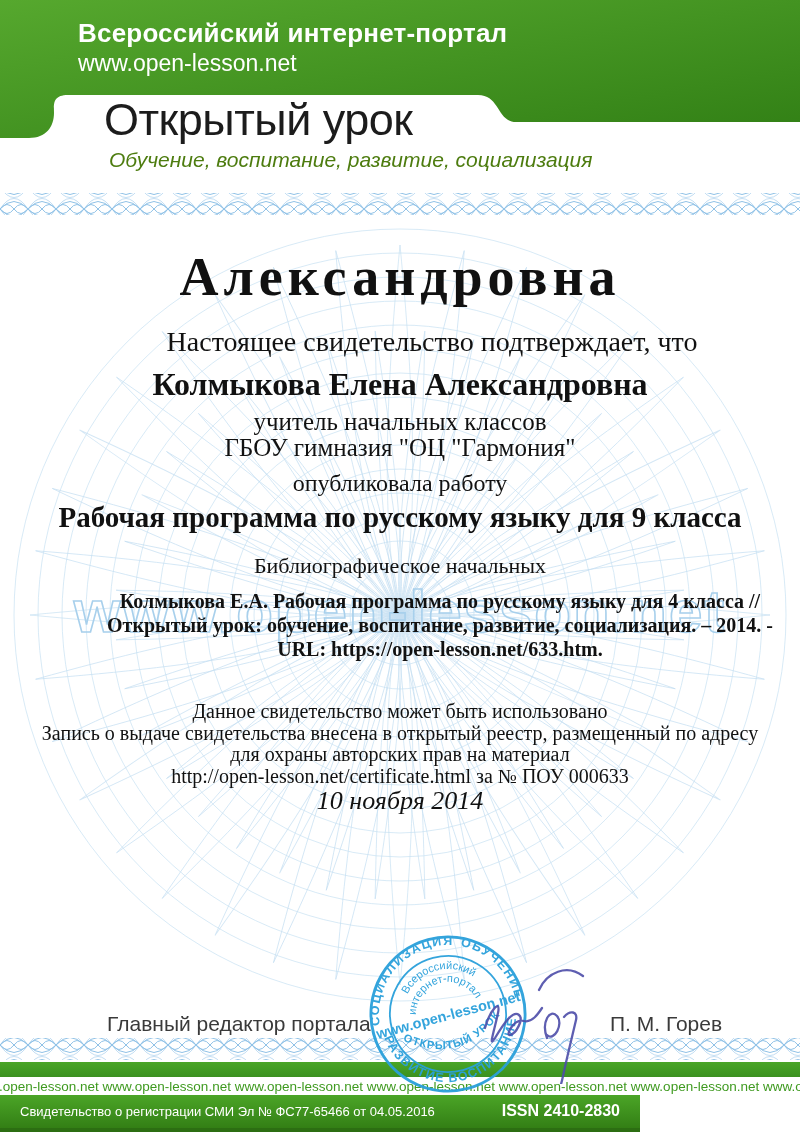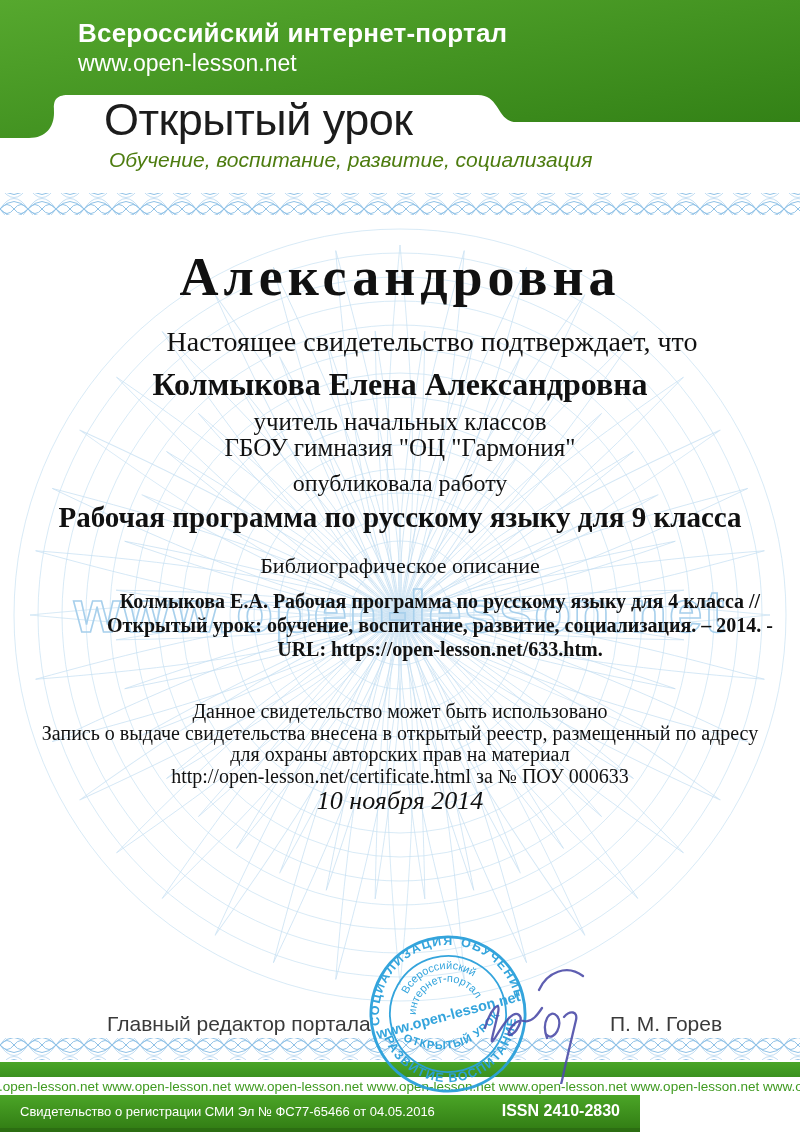--- a/index.html
+++ b/index.html
@@ -179,21 +179,21 @@
   <div class="banner-title">Открытый урок</div>
   <div class="banner-subtitle">Обучение, воспитание, развитие, социализация</div>
 
   <div class="cert cert-title">Александровна</div>
   <div class="cert cert-confirms">Настоящее свидетельство подтверждает, что</div>
   <div class="cert cert-name">Колмыкова Елена Александровна</div>
   <div class="cert cert-role">учитель начальных классов</div>
   <div class="cert cert-school">ГБОУ гимназия "ОЦ "Гармония"</div>
   <div class="cert cert-action">опубликовала работу</div>
   <div class="cert cert-work">Рабочая программа по русскому языку для 9 класса</div>
-  <div class="cert cert-bib-head">Библиографическое описание</div>
+  <div class="cert cert-bib-head">Библиографическое начальных</div>
   <div class="cert cert-bib">
     <div>Колмыкова Е.А. Рабочая программа по русскому языку для 4 класса //</div>
     <div>Открытый урок: обучение, воспитание, развитие, социализация. – 2014. -</div>
     <div>URL: https://open-lesson.net/633.htm.</div>
   </div>
   <div class="cert cert-usage">
     <div>Данное свидетельство может быть использовано</div>
     <div>Запись о выдаче свидетельства внесена в открытый реестр, размещенный по адресу</div>
     <div>для охраны авторских прав на материал</div>
     <div>http://open-lesson.net/certificate.html за № ПОУ 000633</div>

